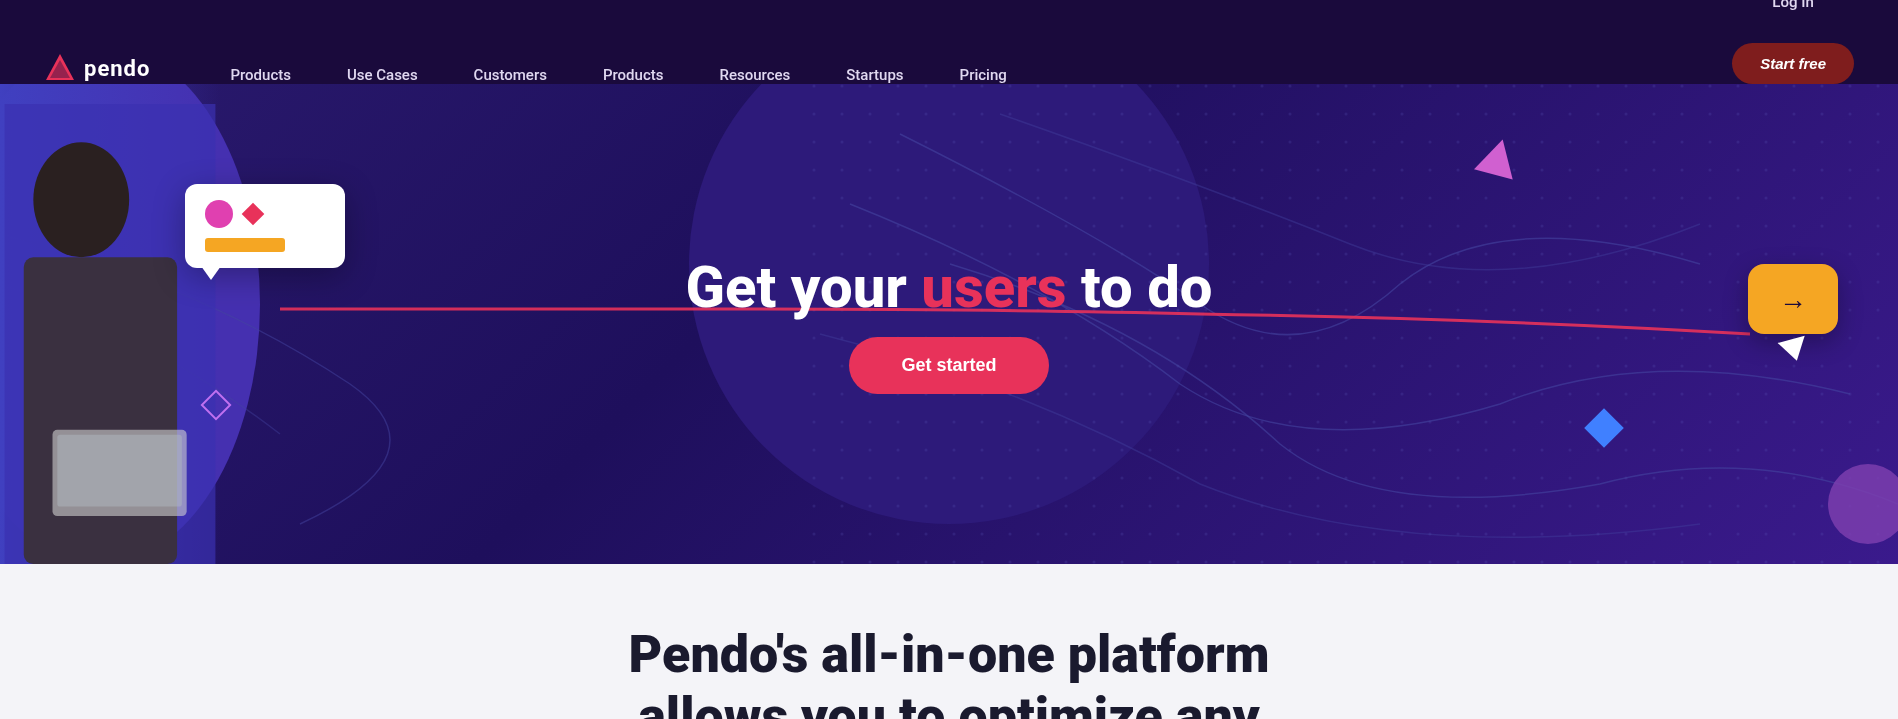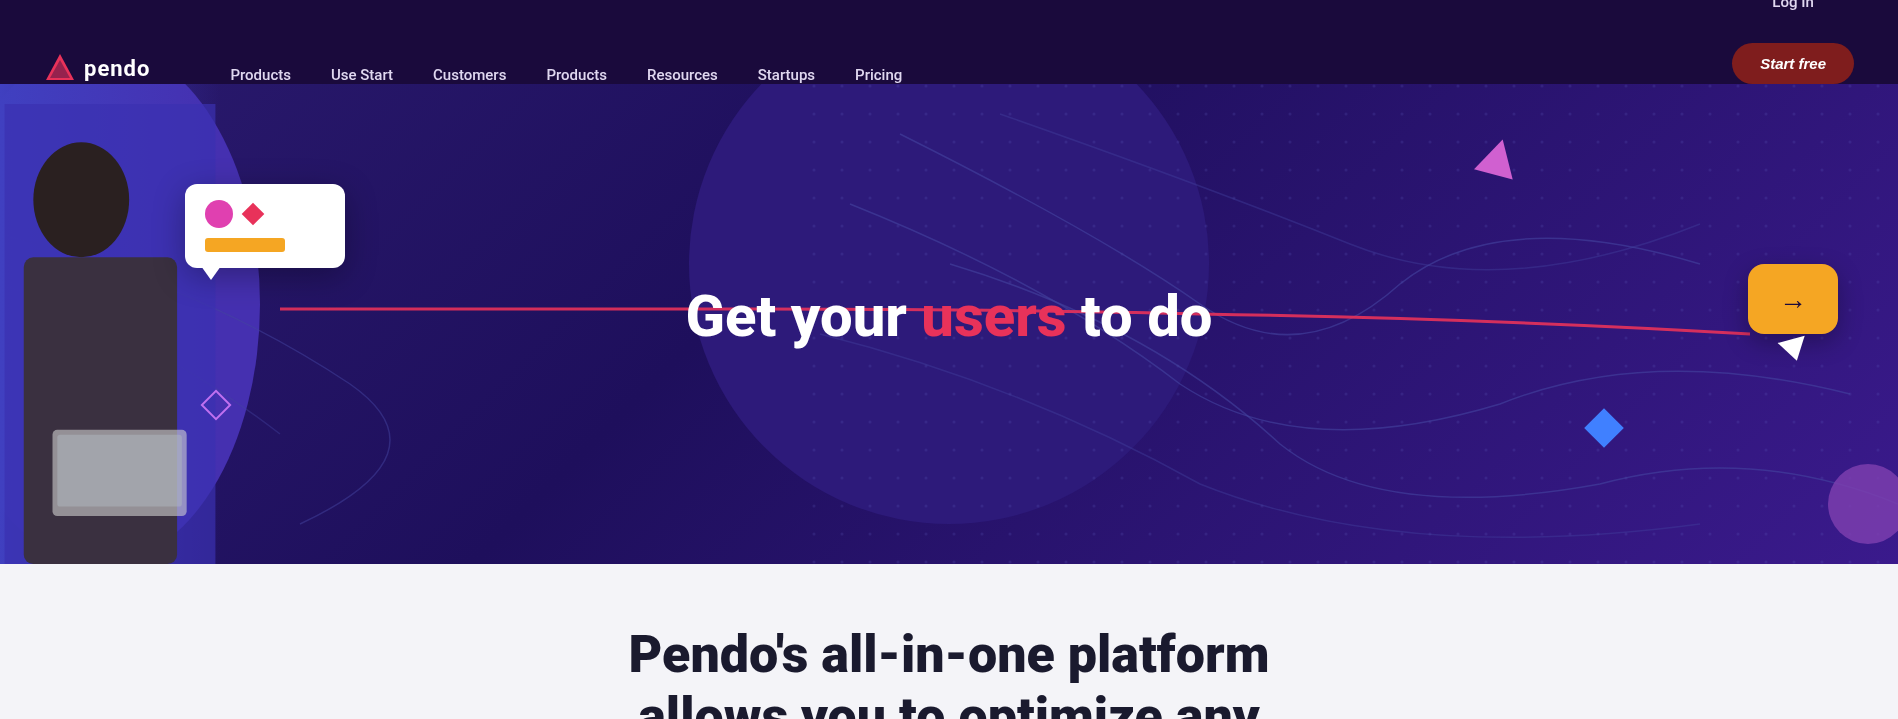--- a/index.html
+++ b/index.html
@@ -27,21 +27,21 @@
     }
     .nav-logo-text {
       color: white;
       font-size: 22px;
       font-weight: 700;
       letter-spacing: 1px;
     }
     .nav-links {
       display: flex;
       align-items: center;
-      gap: 40px;
+      gap: 56px;
       flex: 1;
     }
     .nav-link {
       color: #e0d8f0;
       font-size: 15px;
       font-weight: 500;
       cursor: pointer;
       text-decoration: none;
       white-space: nowrap;
     }
@@ -315,21 +315,21 @@
   <div class="nav-logo">
     <svg class="nav-logo-icon" viewBox="0 0 32 32" xmlns="http://www.w3.org/2000/svg">
       <polygon points="16,2 30,28 2,28" fill="#e8325a"></polygon>
       <polygon points="16,8 26,26 6,26" fill="#1a0a3c" opacity="0.4"></polygon>
     </svg>
     <span class="nav-logo-text">pendo</span>
   </div>
 
   <div class="nav-links">
     <a class="nav-link">Products</a>
-    <a class="nav-link">Use Start</a>
+    <a class="nav-link">Use Cases</a>
     <a class="nav-link">Customers</a>
     <a class="nav-link">Products</a>
     <a class="nav-link">Resources</a>
     <a class="nav-link">Startups</a>
     <a class="nav-link">Pricing</a>
   </div>
 
   <div class="nav-right">
     <span class="nav-login">Log In</span>
     <button class="nav-start-btn">Start free</button>
@@ -396,18 +396,19 @@
   <div class="hero-right-widget">
     <span class="arrow-icon">→</span>
   </div>
 
   <div class="hero-cursor"></div>
 
   <div class="hero-content">
     <h1 class="hero-headline">
       <span>Get your </span><span class="accent">users</span><span> to do</span><br>
     </h1>
+    <button class="hero-cta-btn">Get started</button>
   </div>
 </section>
 
 <section class="bottom-section">
   <h2 class="bottom-headline">Pendo's all-in-one platform allows you to optimize any digital experience</h2>
 </section>
 
 </body></html>

